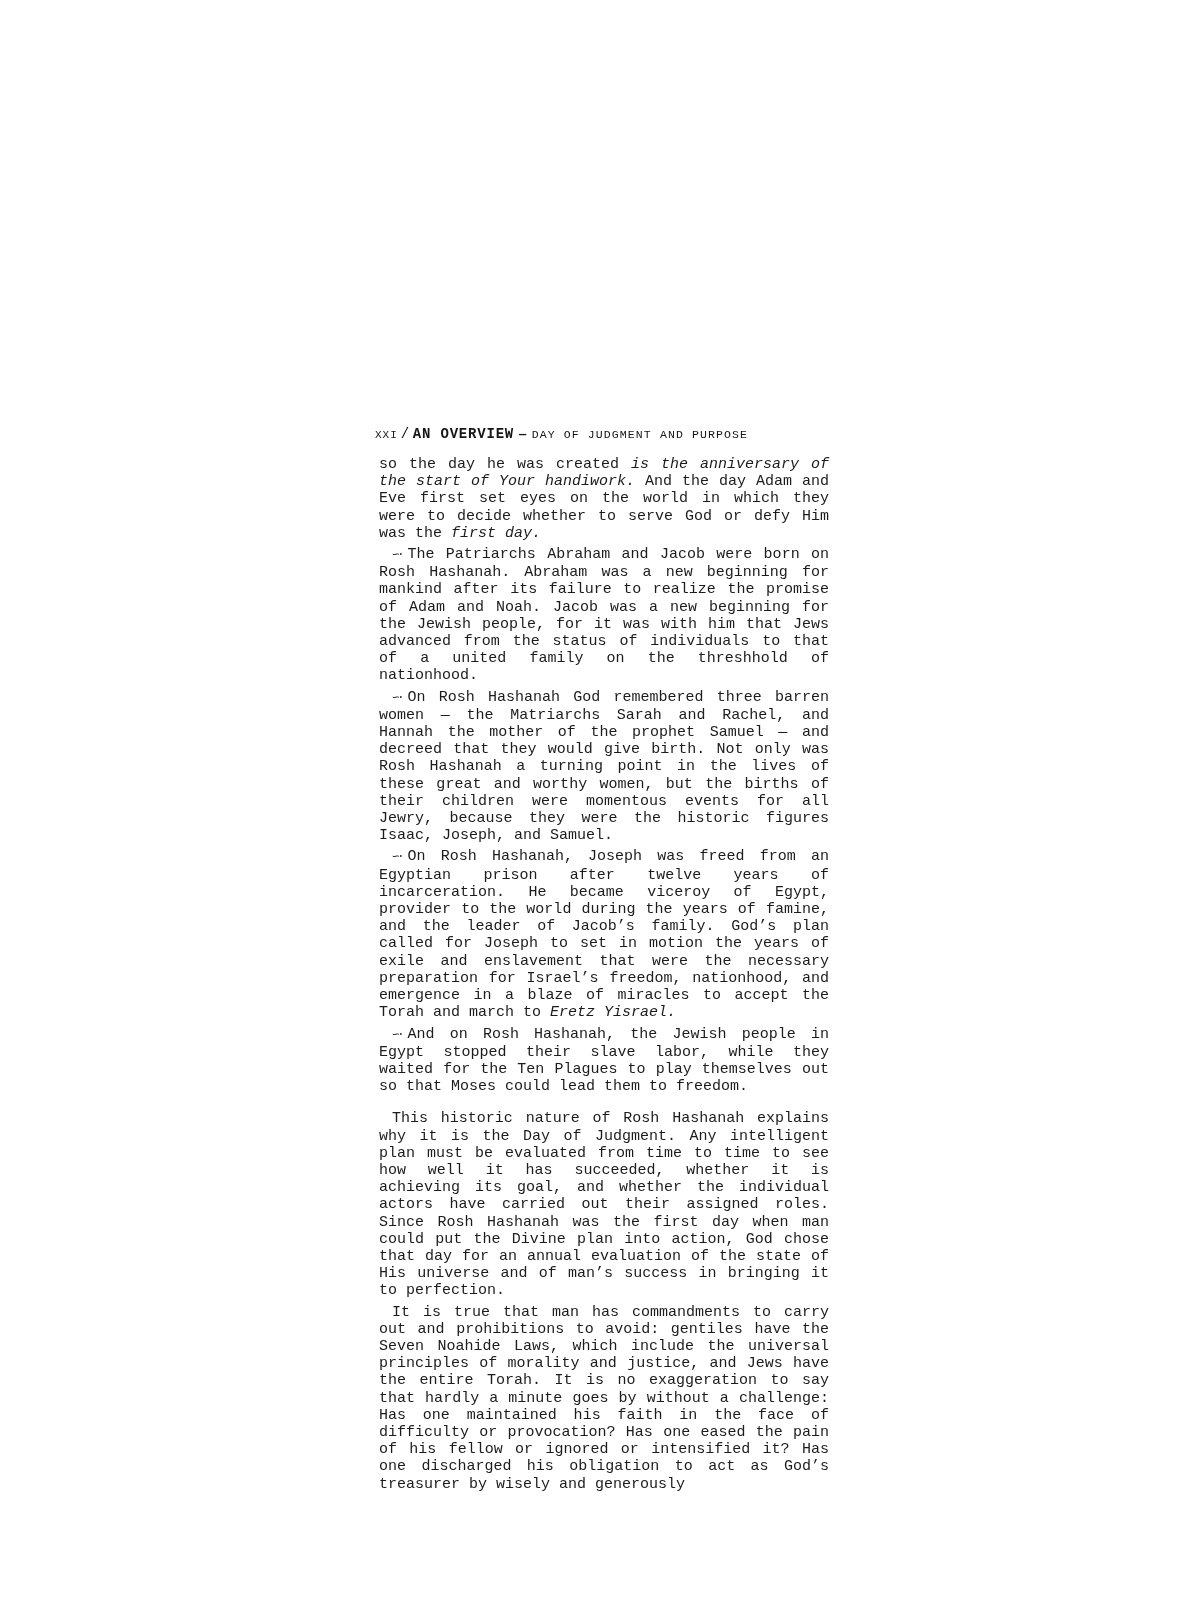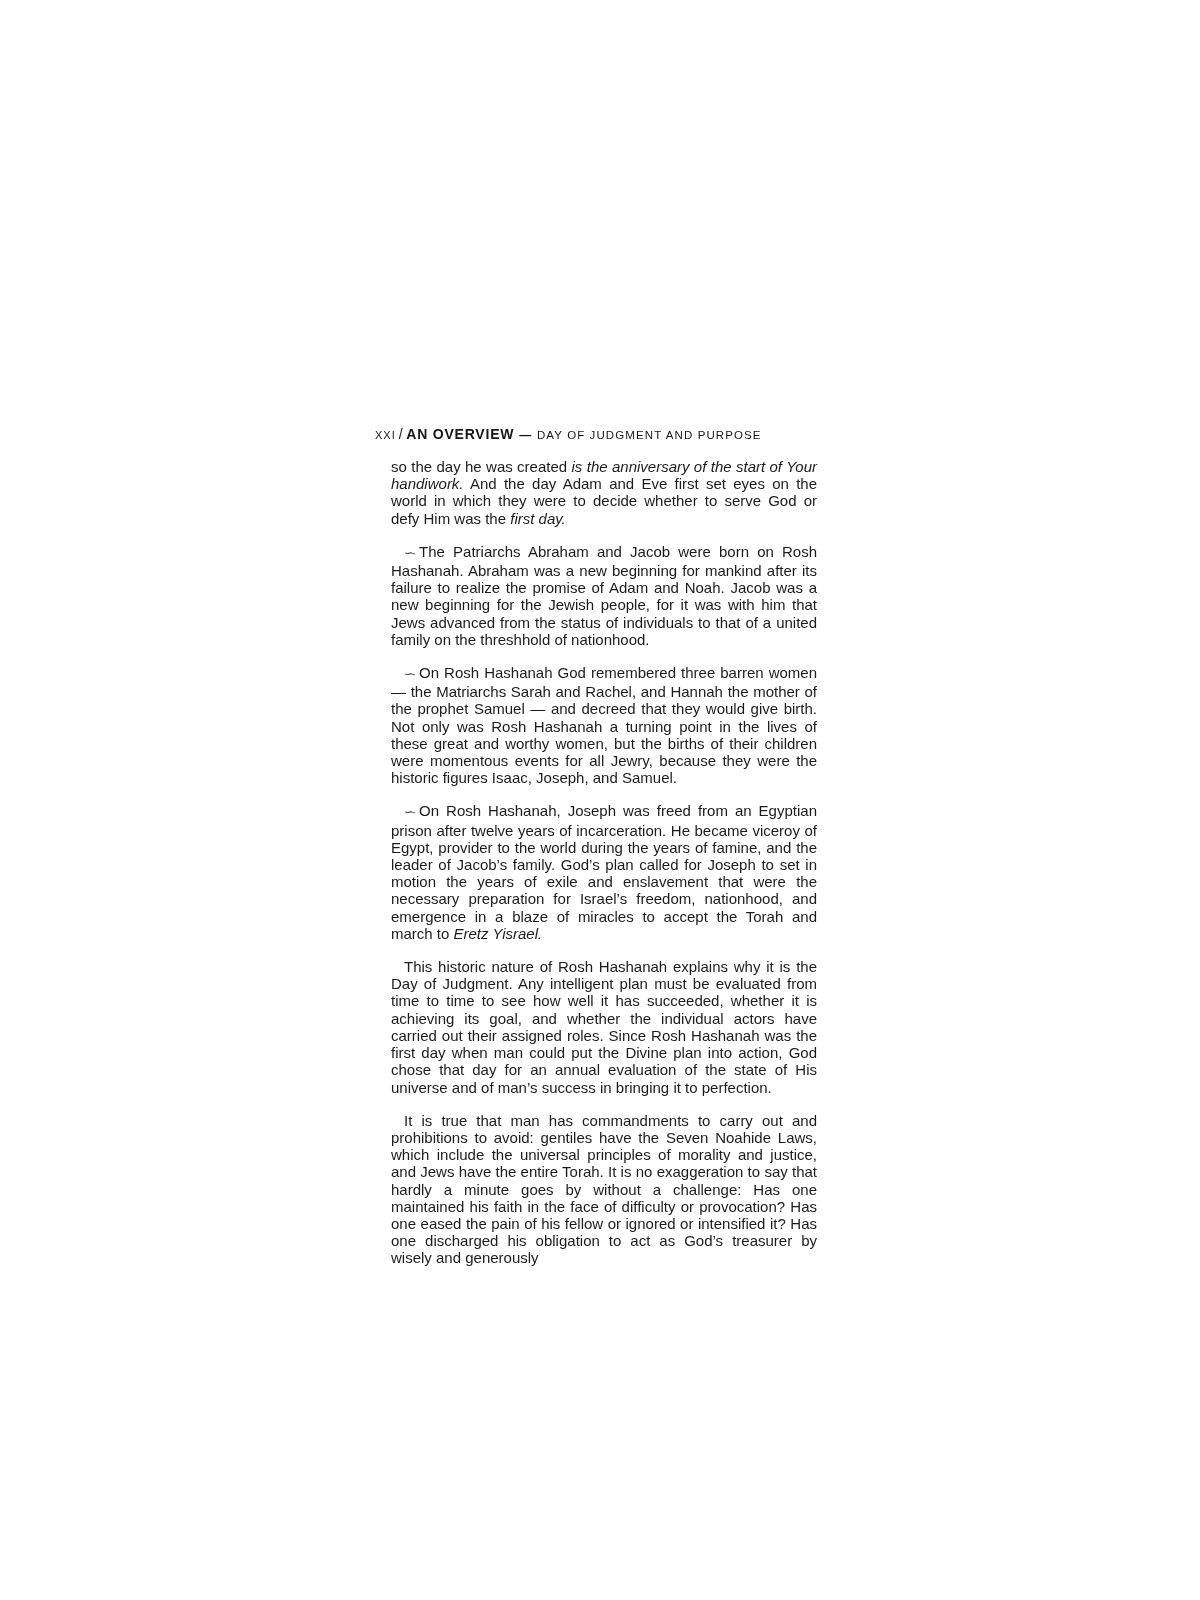--- a/index.html
+++ b/index.html
@@ -5,21 +5,21 @@
   html, body {
     margin: 0;
     padding: 0;
     background: #ffffff;
   }
   .page {
     position: relative;
     width: 1200px;
     height: 1600px;
     background: #ffffff;
-    font-family: Liberation Sans, sans-serif;
+    font-family: Liberation Mono, monospace;
     color: #1c1c1c;
     overflow: hidden;
   }
   .text-block {
     position: absolute;
     left: 375px;
     top: 426px;
     width: 458px;
   }
   .running-head {
@@ -44,21 +44,21 @@
   }
   .running-head .dash {
     font-weight: bold;
     margin: 0 5px;
   }
   .running-head .chapter {
     font-size: 11.5px;
     letter-spacing: 1.1px;
   }
   .body-text p.para {
-    margin: 16px;
+    margin: 4px;
     font-size: 15px;
     line-height: 17.2px;
     text-align: justify;
     color: #1c1c1c;
   }
   .body-text p.indent,
   .body-text p.bullet {
     text-indent: 13px;
   }
   .body-text p.section-start {
@@ -80,18 +80,19 @@
 
     <div class="running-head">
       <span class="pagenum">XXI</span><span class="sep">/</span><span class="overview">AN OVERVIEW</span><span class="dash">—</span><span class="chapter">DAY OF JUDGMENT AND PURPOSE</span>
     </div>
 
     <div class="body-text">
         <p class="para opening"><span>so the day he was created </span><i>is the anniversary of the start of Your handiwork.</i><span> And the day Adam and Eve first set eyes on the world in which they were to decide whether to serve God or defy Him was the </span><i>first day.</i></p>
         <p class="para bullet"><span class="orn">∽·</span><span>The Patriarchs Abraham and Jacob were born on Rosh Hashanah. Abraham was a new beginning for mankind after its failure to realize the promise of Adam and Noah. Jacob was a new beginning for the Jewish people, for it was with him that Jews advanced from the status of individuals to that of a united family on the threshhold of nationhood.</span></p>
         <p class="para bullet"><span class="orn">∽·</span><span>On Rosh Hashanah God remembered three barren women — the Matriarchs Sarah and Rachel, and Hannah the mother of the prophet Samuel — and decreed that they would give birth. Not only was Rosh Hashanah a turning point in the lives of these great and worthy women, but the births of their children were momentous events for all Jewry, because they were the historic figures Isaac, Joseph, and Samuel.</span></p>
         <p class="para bullet"><span class="orn">∽·</span><span>On Rosh Hashanah, Joseph was freed from an Egyptian prison after twelve years of incarceration. He became viceroy of Egypt, provider to the world during the years of famine, and the leader of Jacob’s family. God’s plan called for Joseph to set in motion the years of exile and enslavement that were the necessary preparation for Israel’s freedom, nationhood, and emergence in a blaze of miracles to accept the Torah and march to </span><i>Eretz Yisrael.</i></p>
+        <p class="para bullet"><span class="orn">∽·</span><span>And on Rosh Hashanah, the Jewish people in Egypt stopped their slave labor, while they waited for the Ten Plagues to play themselves out so that Moses could lead them to freedom.</span></p>
         <p class="para indent section-start"><span>This historic nature of Rosh Hashanah explains why it is the Day of Judgment. Any intelligent plan must be evaluated from time to time to see how well it has succeeded, whether it is achieving its goal, and whether the individual actors have carried out their assigned roles. Since Rosh Hashanah was the first day when man could put the Divine plan into action, God chose that day for an annual evaluation of the state of His universe and of man’s success in bringing it to perfection.</span></p>
         <p class="para indent"><span>It is true that man has commandments to carry out and prohibitions to avoid: gentiles have the Seven Noahide Laws, which include the universal principles of morality and justice, and Jews have the entire Torah. It is no exaggeration to say that hardly a minute goes by without a challenge: Has one maintained his faith in the face of difficulty or provocation? Has one eased the pain of his fellow or ignored or intensified it? Has one discharged his obligation to act as God’s treasurer by wisely and generously</span></p>
       </div>
 
   </div>
 </div>
 
 </body></html>

